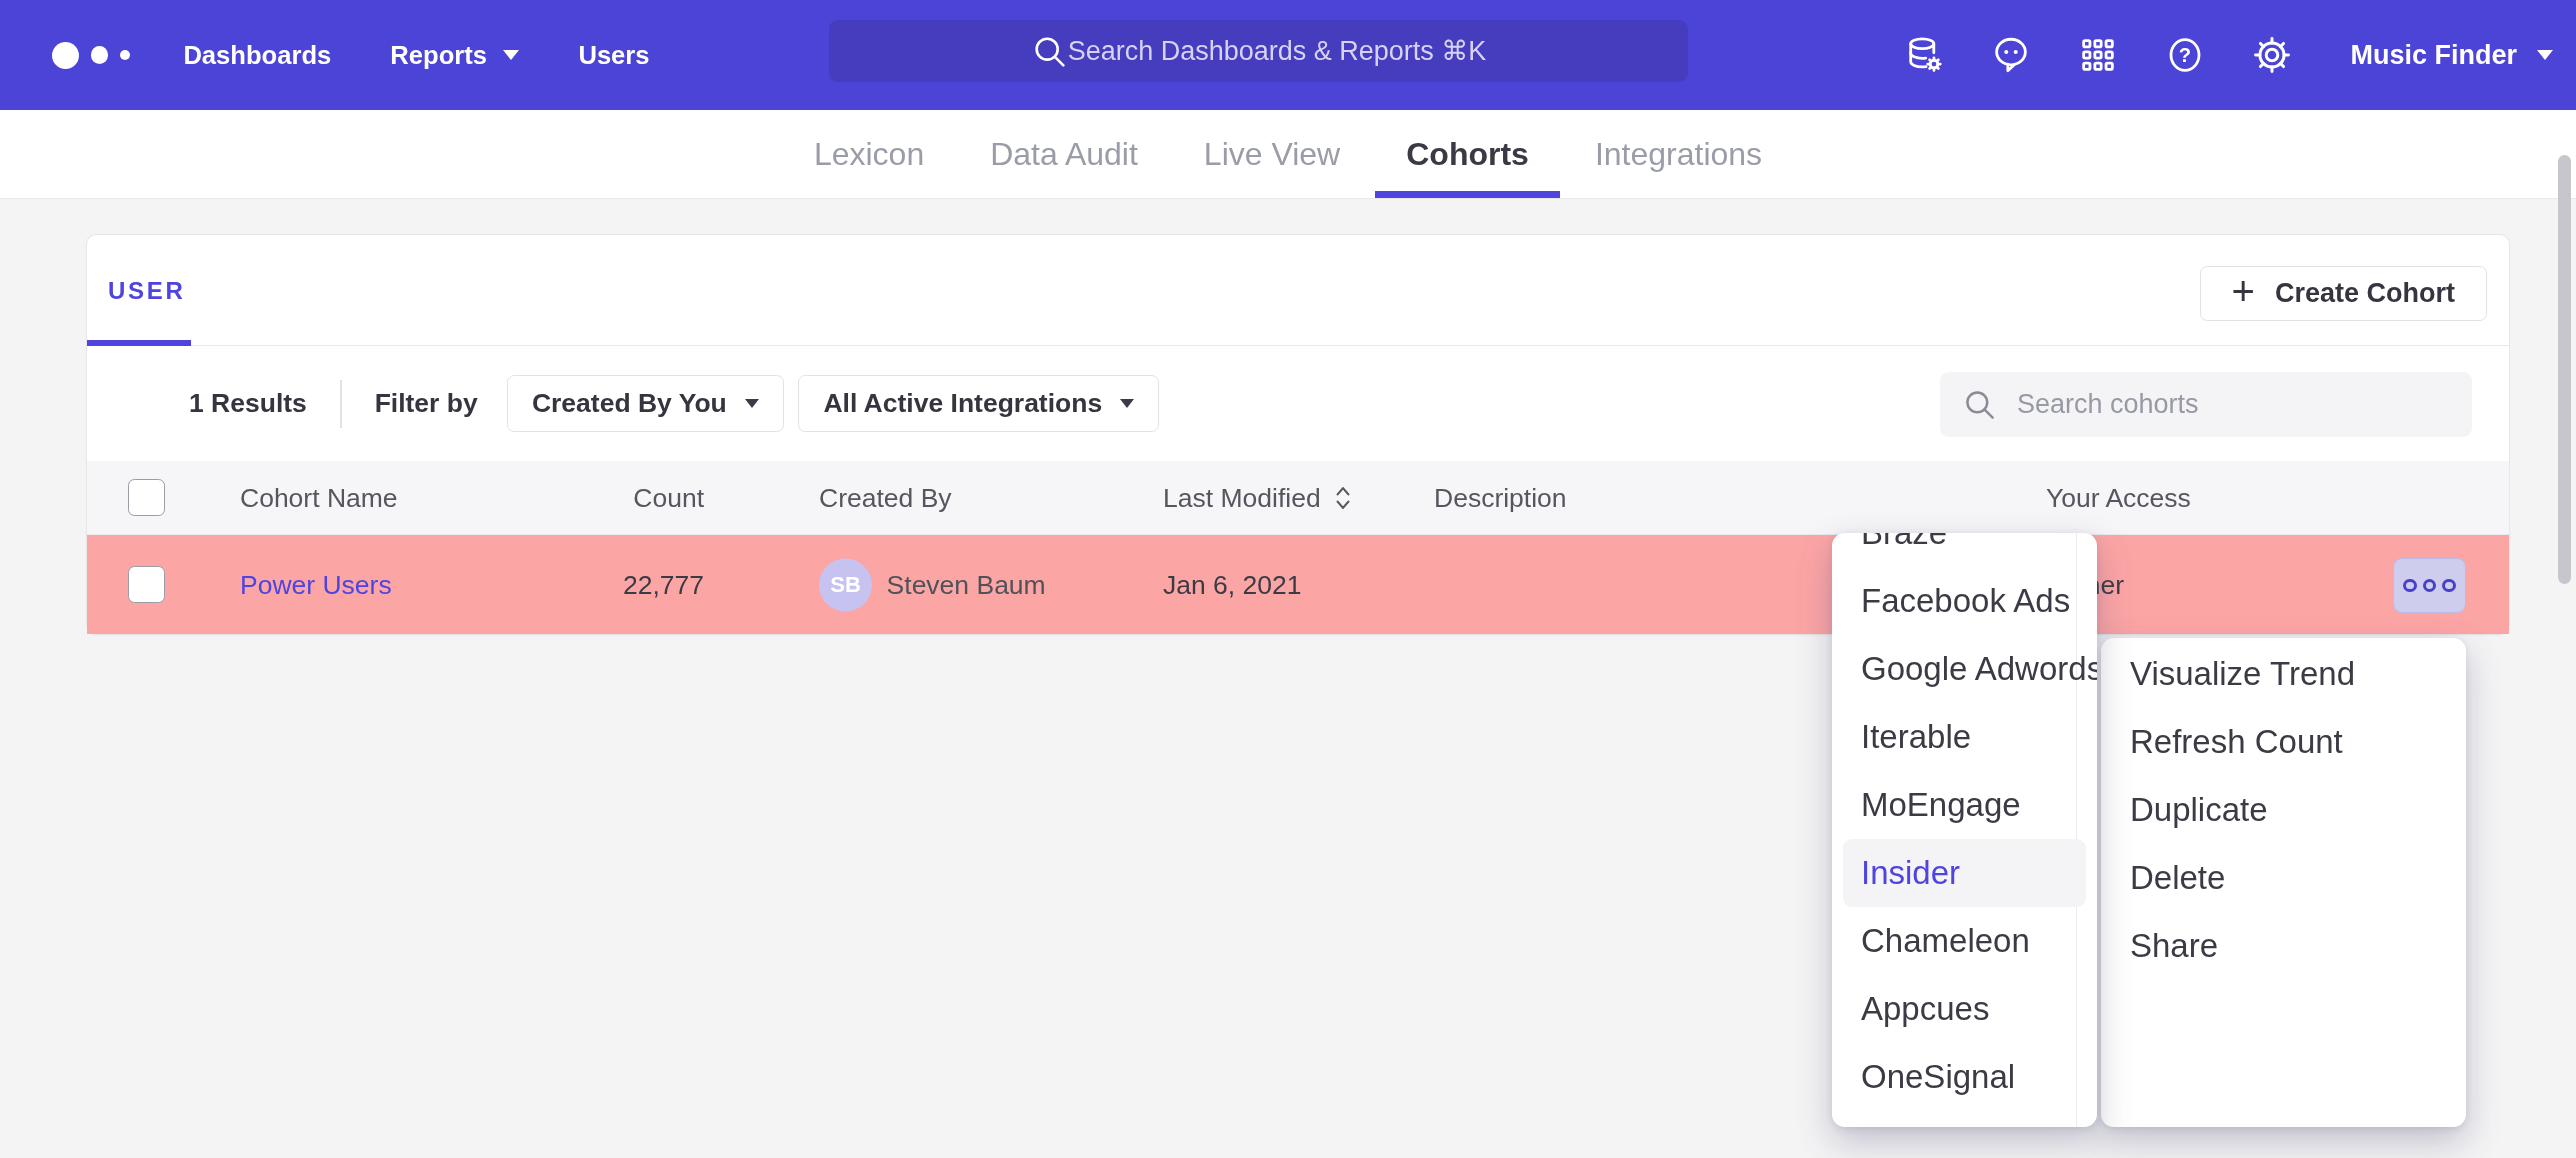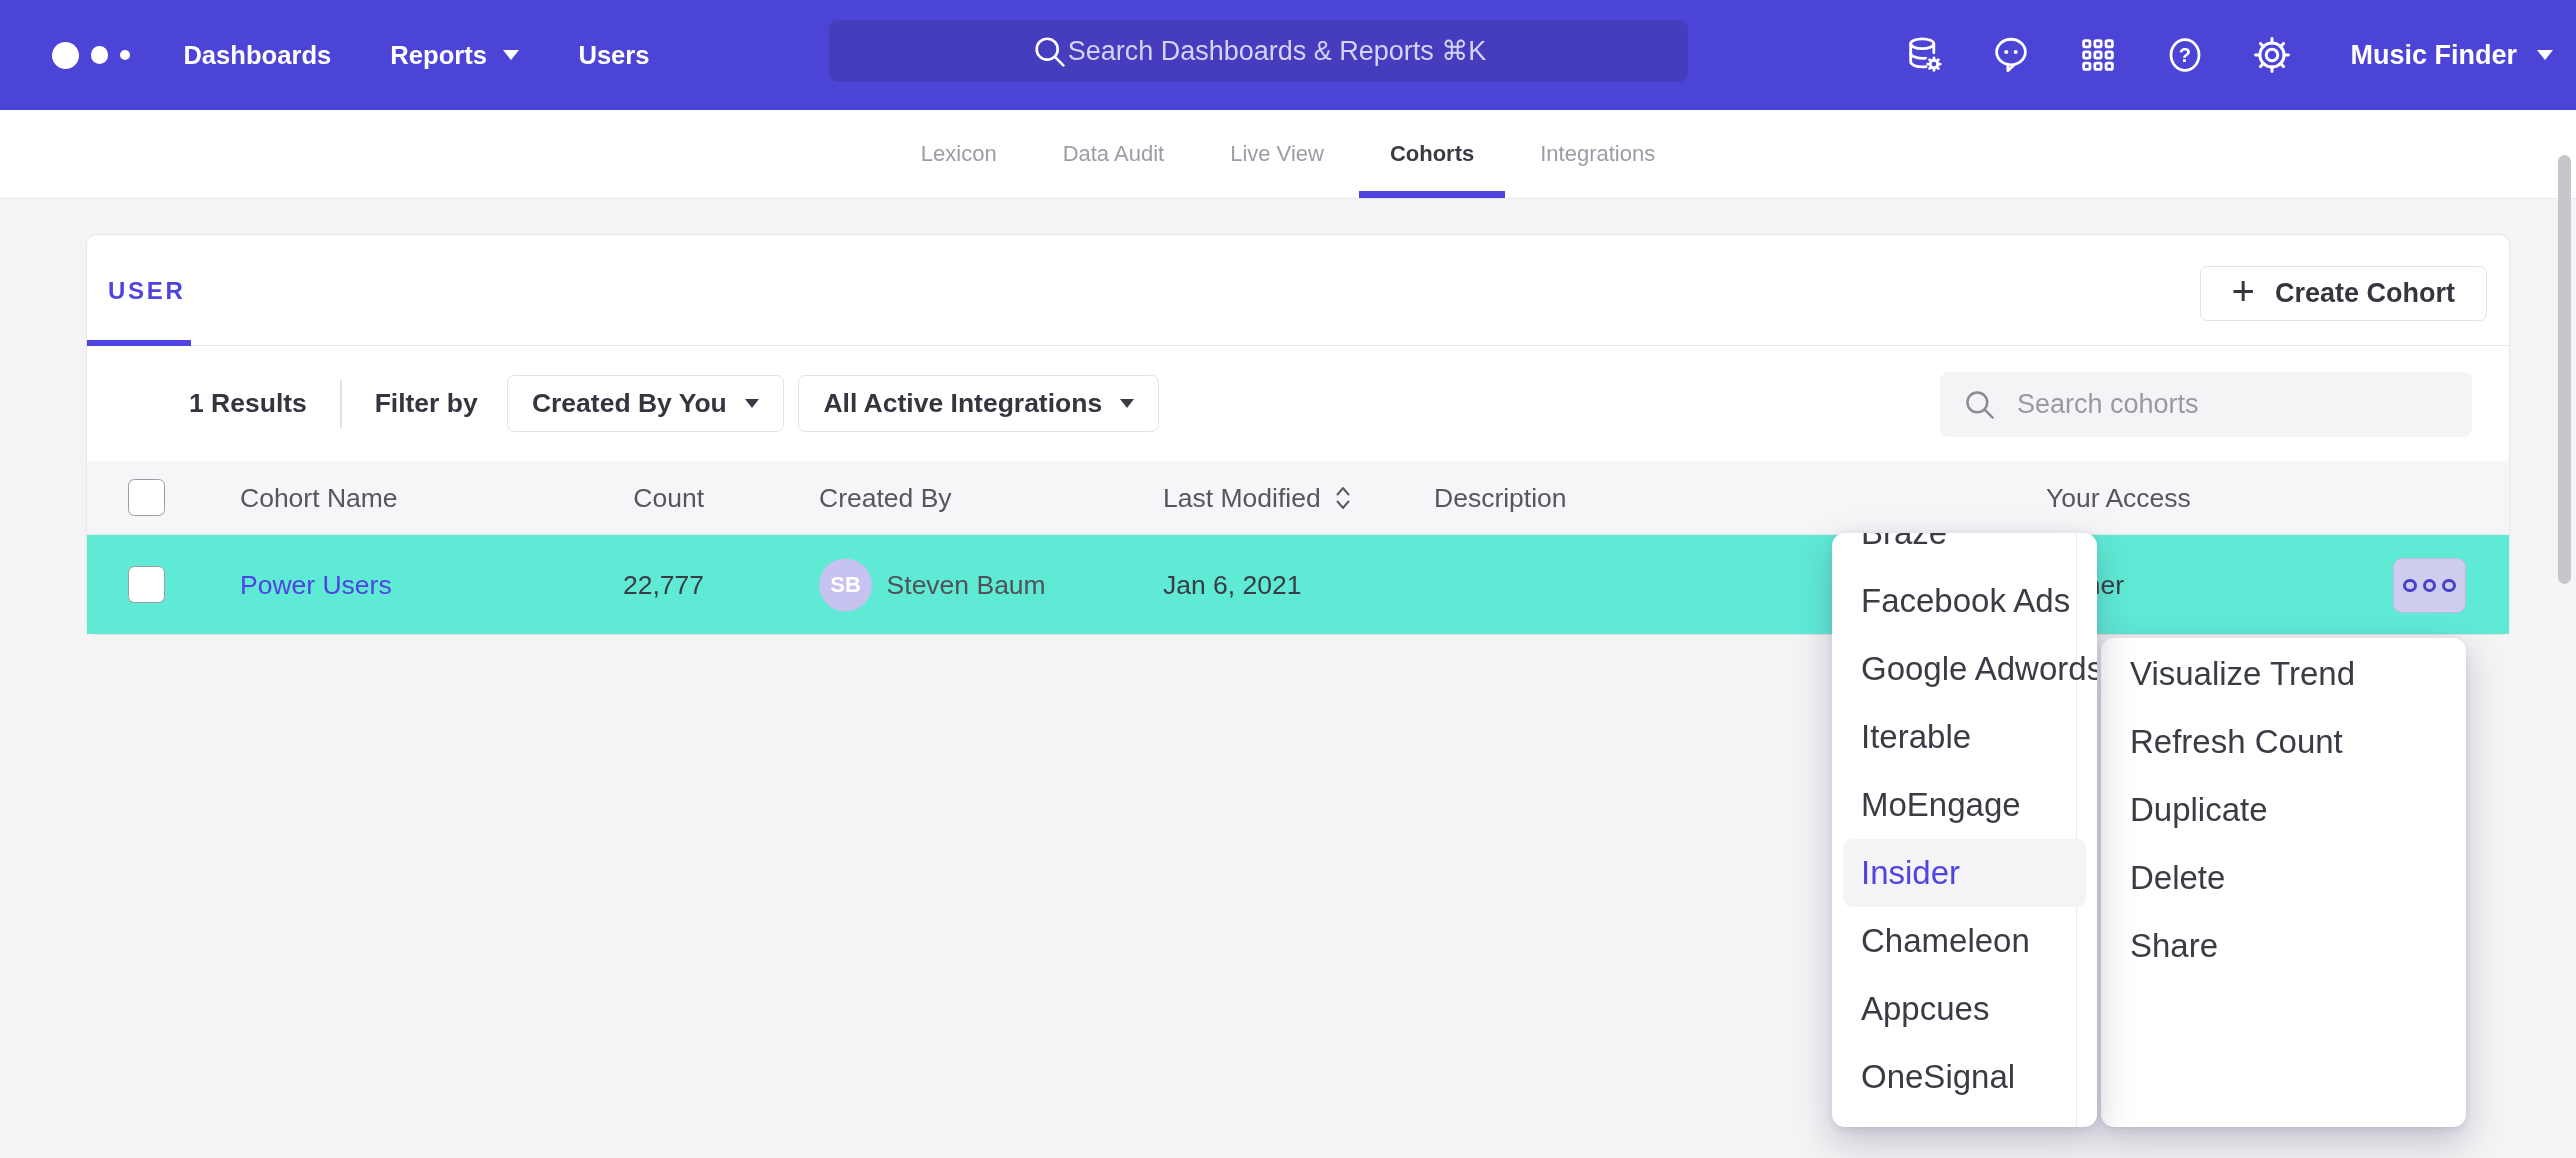--- a/index.html
+++ b/index.html
@@ -33,21 +33,21 @@
   .nav-right { position: absolute; right: 23px; top: 0; height: 110px; display: flex; align-items: center; gap: 45px; }
   .nav-icon { width: 42px; height: 42px; display: block; cursor: pointer; }
   .project { display: flex; align-items: center; gap: 20px; font-size: 27px; font-weight: 700; margin-left: 12.8px; cursor: pointer; }
   
   .tabbar {
     position: absolute; top: 110px; left: 0; width: 2576px; height: 89px;
     background: #fff; border-bottom: 0.9px solid #E8E8EB;
     display: flex; justify-content: center;
   }
   .tab {
-    font-size: 22px; color: #9A9CA7; padding: 0 33px; height: 100%;
+    font-size: 32px; color: #9A9CA7; padding: 0 33px; height: 100%;
     display: flex; align-items: center; position: relative; cursor: pointer;
   }
   .tab.active { color: #393A43; font-weight: 700; }
   .tab.active::after { content: ""; position: absolute; left: 1.8px; right: 1.8px; bottom: 0; height: 7.3px; background: #4F44E0; }
   
   .card {
     position: absolute; left: 87px; top: 235px; width: 2422px; height: 399px;
     background: #fff; border-radius: 9px;
     box-shadow: 0 0 0 0.9px rgba(0,0,0,0.04), 0 0.9px 2.7px rgba(0,0,0,0.05);
   }
@@ -86,21 +86,21 @@
   .thead .cell, .trow .cell { position: absolute; top: 50%; transform: translateY(-50%); white-space: nowrap; }
   .checkbox { position: absolute; left: 41px; width: 37px; height: 37px; border: 1.8px solid #9C9CA4; border-radius: 6.4px; background: #fff; cursor: pointer; }
   .thead .checkbox { top: 18px; }
   .trow .checkbox { top: 31px; }
   .c-name { left: 153px; }
   .c-count { left: 416px; width: 201px; text-align: right; }
   .c-created { left: 732px; }
   .c-modified { left: 1076px; display: flex; align-items: center; gap: 12.8px; }
   .c-desc { left: 1347px; }
   .c-access { left: 1959px; }
-  .trow { position: relative; height: 99px; background: #5eead4; font-size: 26.5px; color: #3A3B44; }
+  .trow { position: relative; height: 99px; background: #fca5a5; font-size: 26.5px; color: #3A3B44; }
   .cohort-link { color: #4F44E0; cursor: pointer; }
   .created-wrap { left: 732px; display: flex; align-items: center; gap: 14.6px; }
   .avatar {
     width: 53px; height: 53px; border-radius: 50%; background: #C6C3F0;
     color: #fff; font-size: 22px; font-weight: 700;
     display: flex; align-items: center; justify-content: center;
   }
   .created-name { color: #515259; }
   .more-btn {
     position: absolute; left: 2306px; top: 23px; width: 73px; height: 55px;

